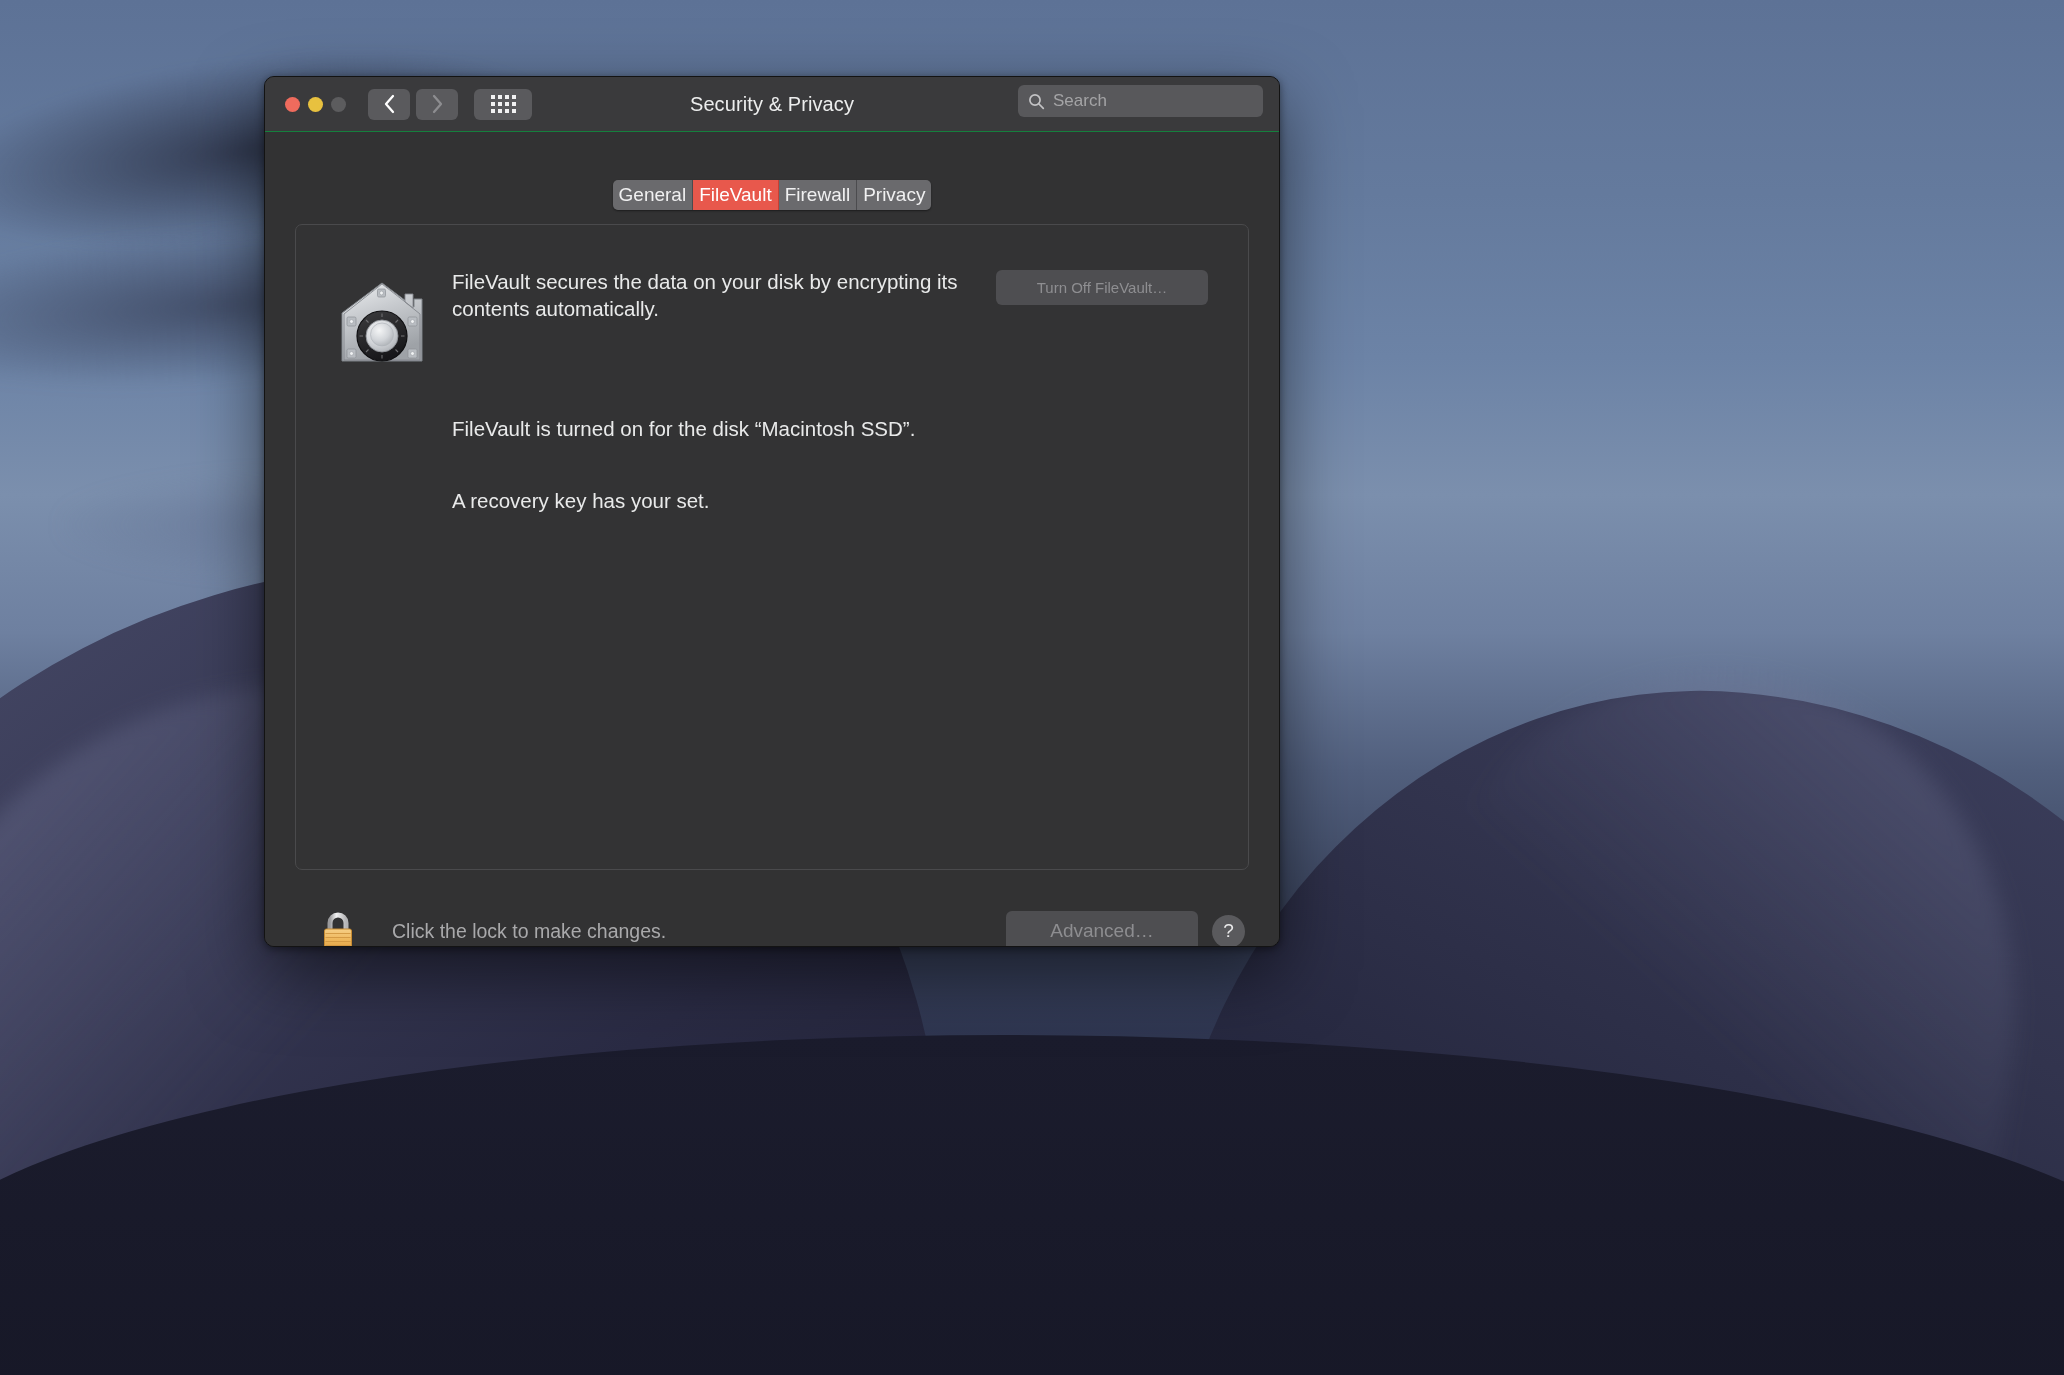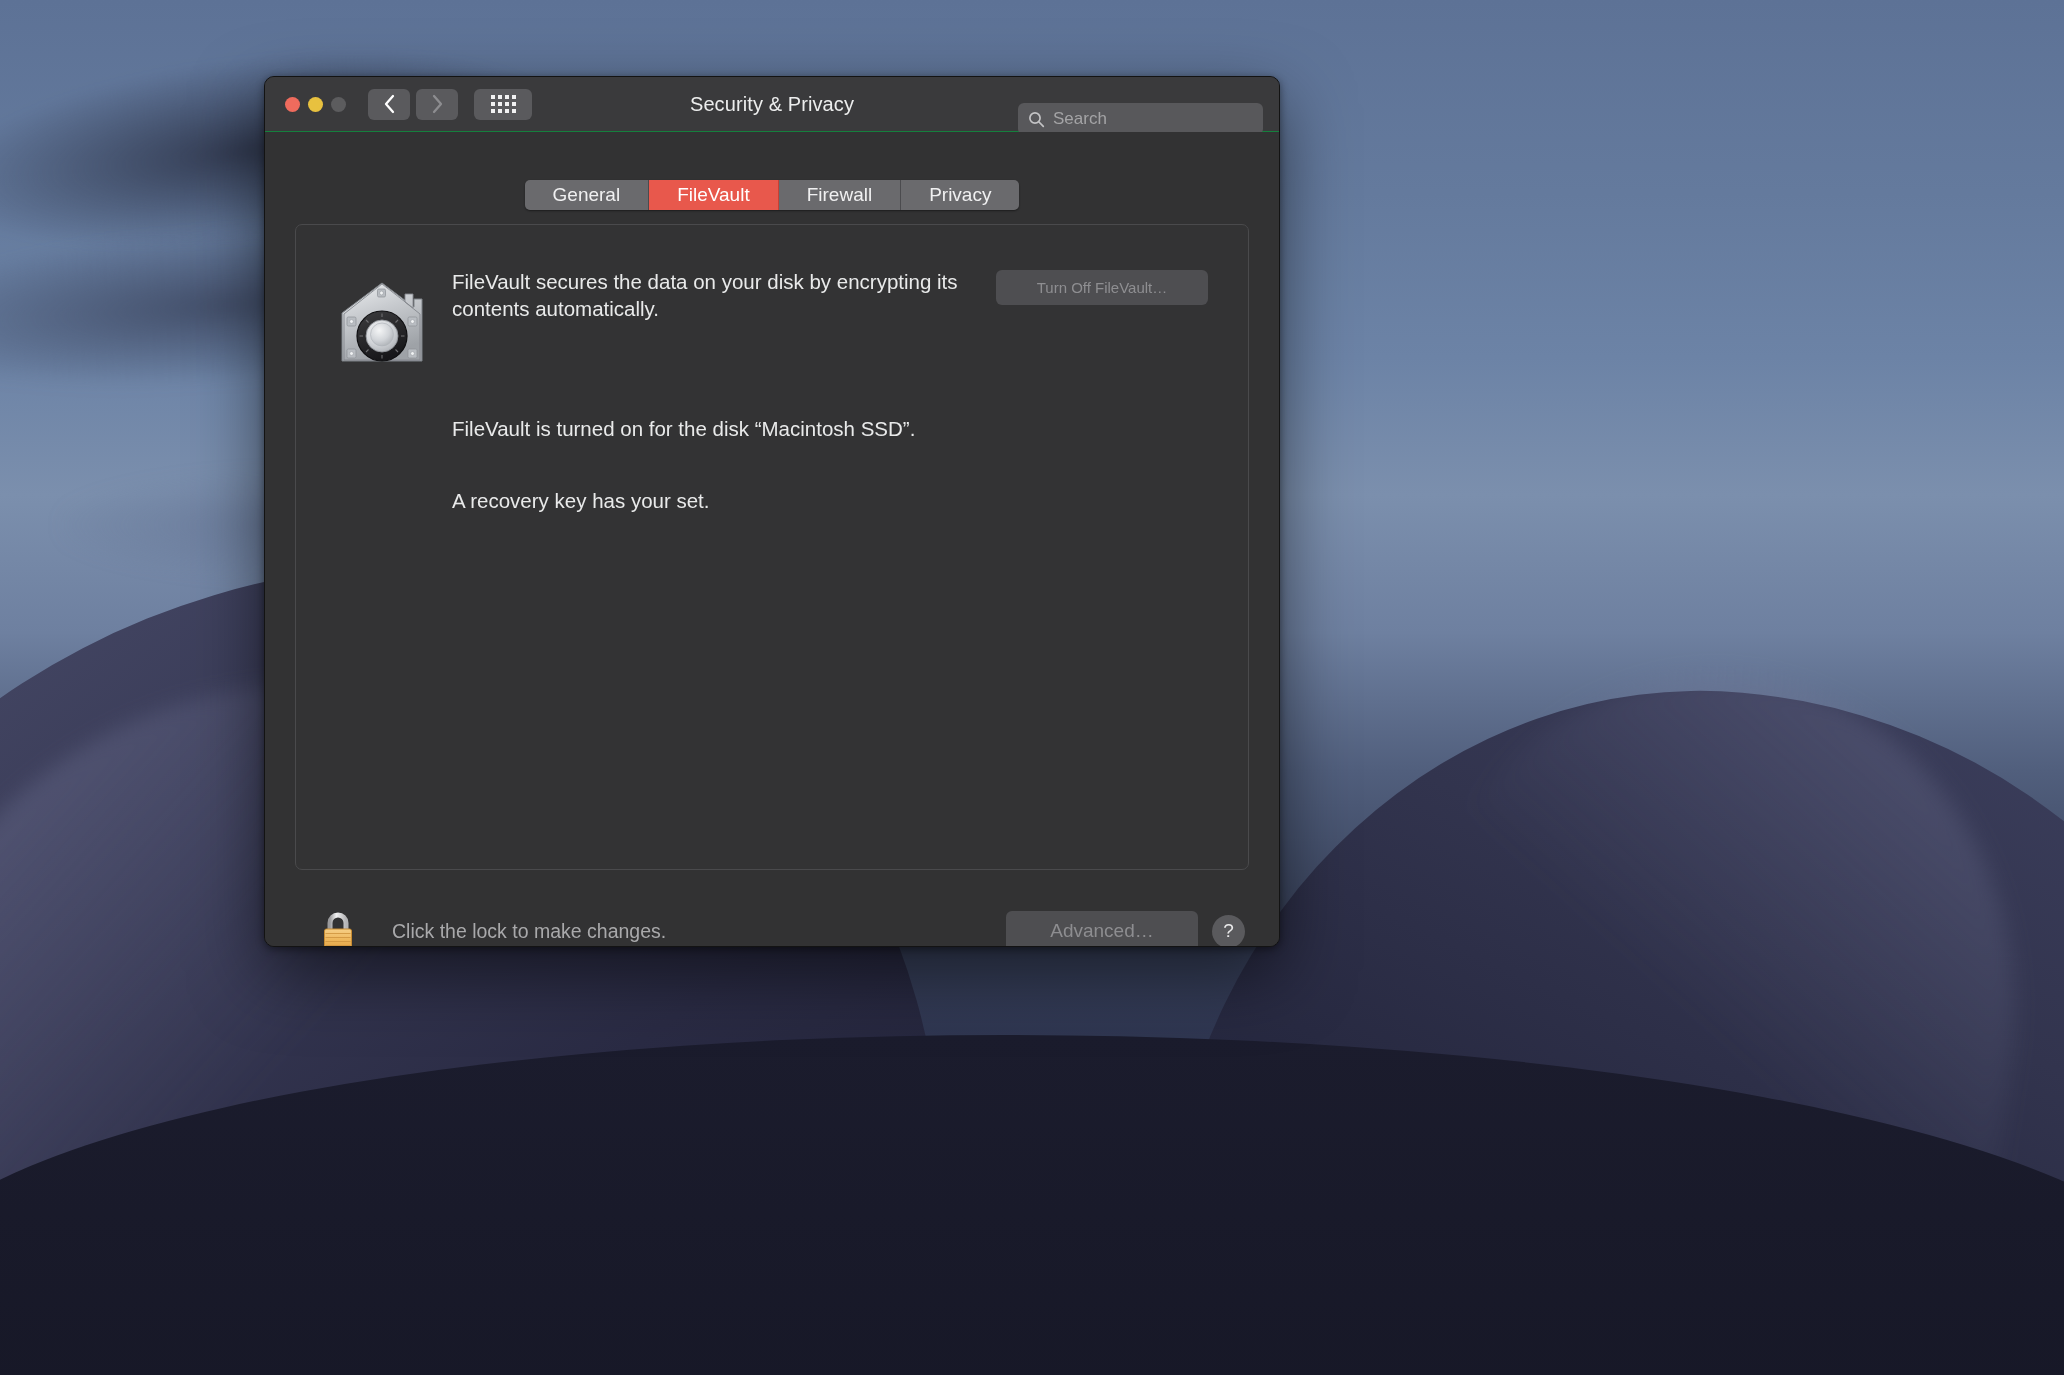--- a/index.html
+++ b/index.html
@@ -168,21 +168,21 @@
     text-align: center;
     font-size: 20px;
     color: #eceded;
     letter-spacing: .1px;
     pointer-events: none;
   }
 
   .searchfield {
     position: absolute;
     right: 16px;
-    top: 26px;
+    top: 8px;
     width: 245px;
     height: 32px;
     background: #58585b;
     border-radius: 6px;
     display: flex;
     align-items: center;
     padding: 0 10px;
     box-sizing: border-box;
     gap: 8px;
   }
@@ -208,21 +208,21 @@
     display: flex;
     height: 30px;
     border-radius: 5px;
     overflow: hidden;
     box-shadow: 0 1px 2px rgba(0,0,0,.45);
   }
   .tab {
     background: #6a6a6d;
     color: #f0f0f1;
     font-size: 19px;
-    padding: 0 28px;
+    padding: 0 6px;
     display: flex;
     align-items: center;
     justify-content: center;
     border-right: 1px solid #4b4b4e;
     white-space: nowrap;
   }
   .tab:last-child { border-right: none; }
   .tab.selected {
     background: #e8584c;
     color: #ffffff;

